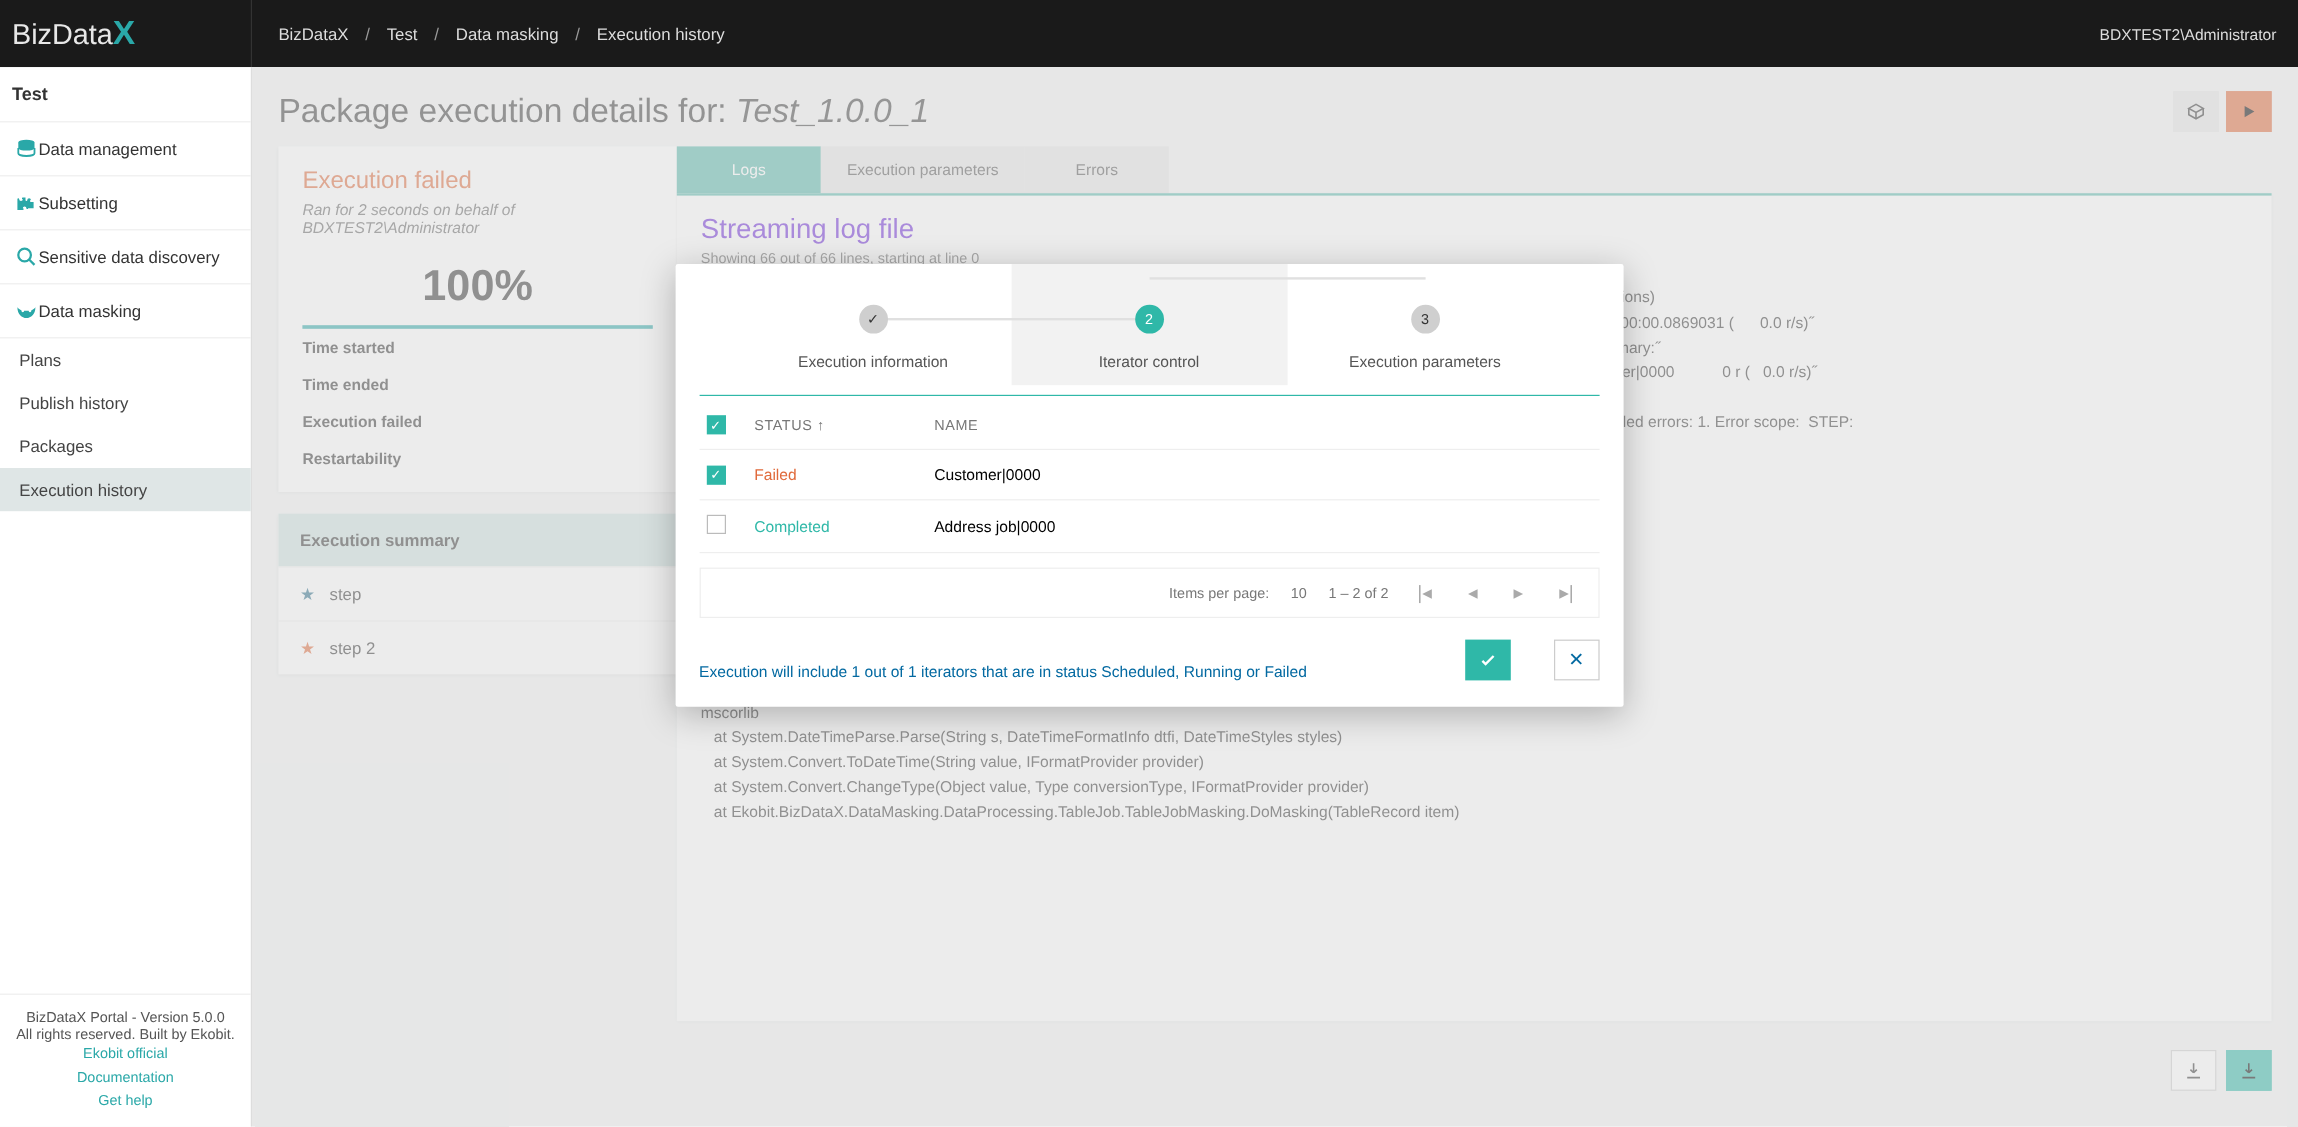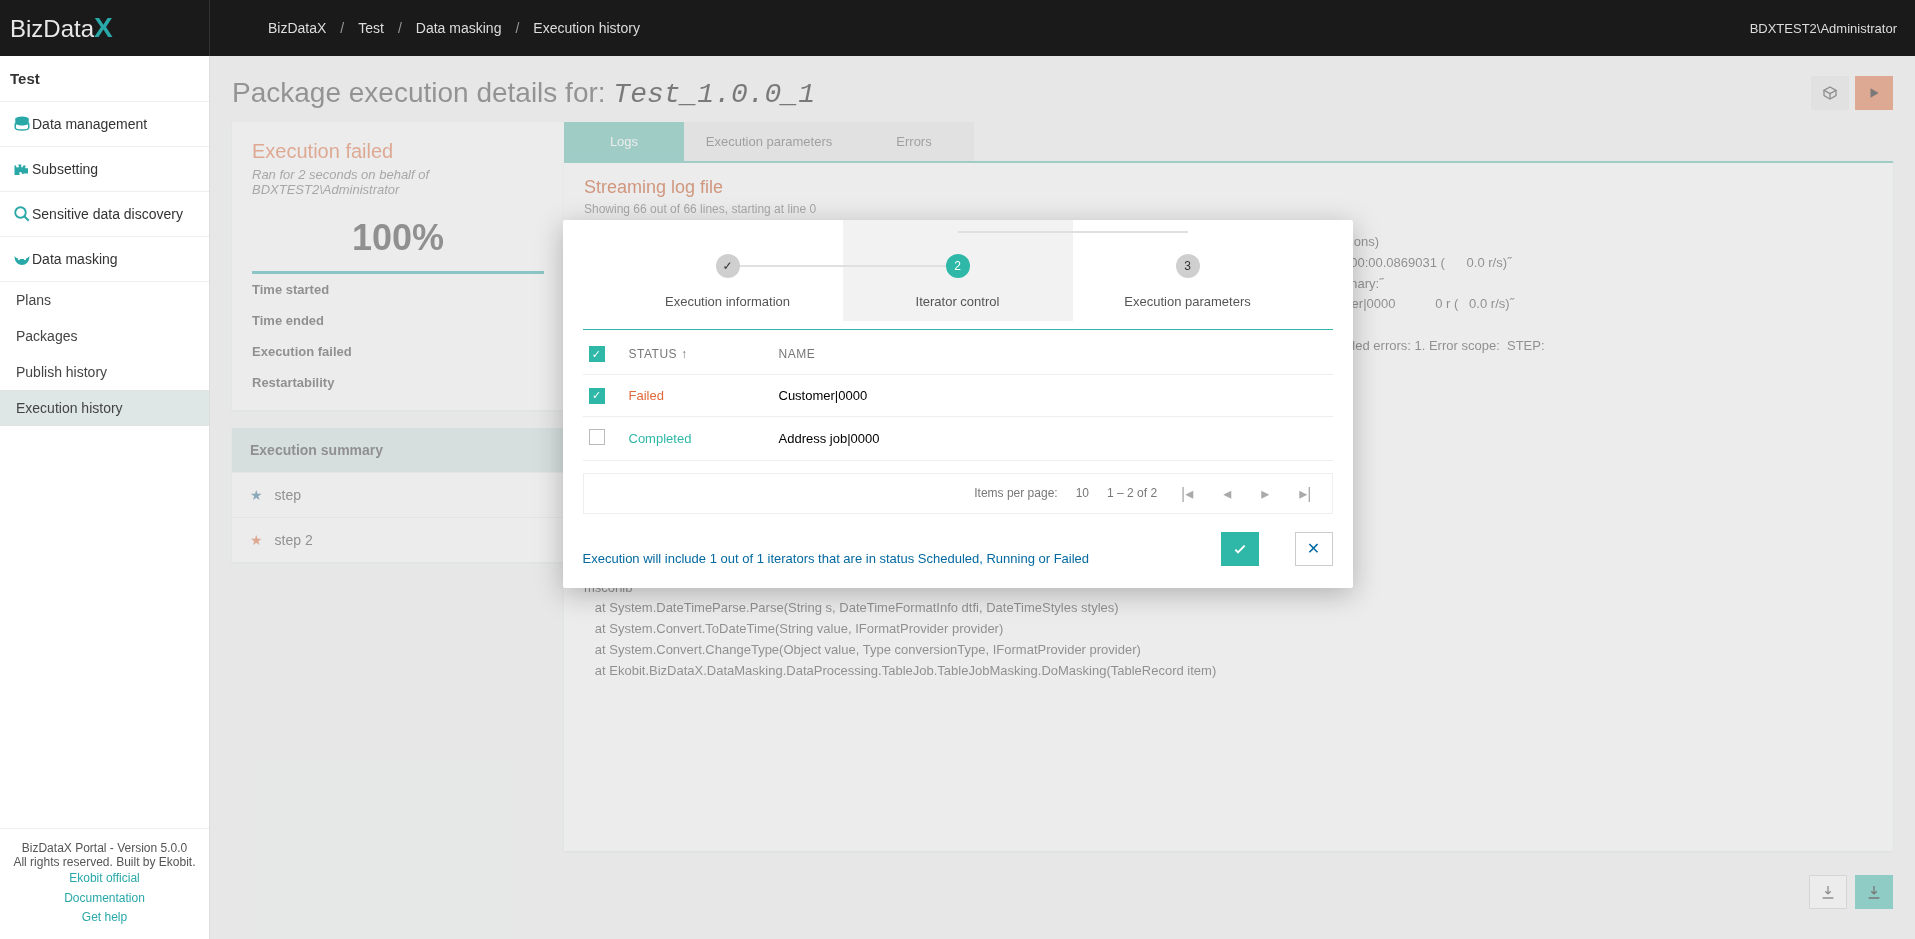--- a/index.html
+++ b/index.html
@@ -1,19 +1,19 @@
 <!DOCTYPE html>
 <html><head>
 <meta charset="utf-8">
 <style>
 * { margin:0; padding:0; box-sizing:border-box; font-family:"Segoe UI",Arial,sans-serif; }
 body { background:#fff; width:1915px; height:939px; overflow:hidden; position:relative; }
 
 
-.topbar { height:56px; background:#1a1a1a; display:flex; align-items:center; color:#fff;gap:36px; }
+.topbar { height:56px; background:#1a1a1a; display:flex; align-items:center; color:#fff; }
 .logo-area { width:210px; height:56px; display:flex; align-items:center; padding-left:10px; border-right:1px solid #333; }
 .logo-text { font-size:24px; font-weight:300; color:#e8e8e8; }
 .logo-text .x1 { color:#2aa8a8; font-weight:600; font-size:28px;}
 .breadcrumbs { flex:1; display:flex; align-items:center; gap:14px; padding-left:22px; font-size:14px; color:#ddd; }
 .breadcrumbs .sep { color:#999; }
 .breadcrumbs span { cursor:pointer; }
 .user { padding-right:18px; font-size:13px; color:#ddd; }
 
 
 .sidebar { position:absolute; top:56px; left:0; width:210px; bottom:0; background:#fff; border-right:1px solid #ddd; display:flex; flex-direction:column;}
@@ -23,21 +23,21 @@
 .nav-item .ic { width:20px; height:20px; display:flex; align-items:center; justify-content:center; color:#2aa8a8;}
 .sub-item { padding:10px 16px; font-size:14px; color:#444; cursor:pointer;}
 .sub-item.active { background:#dfe6e6; }
 .sidebar-footer { margin-top:auto; text-align:center; padding:12px 8px; font-size:12px; color:#555; border-top:1px solid #eee;}
 .sidebar-footer a { color:#2aa8a8; text-decoration:none; display:block; line-height:1.6;}
 
 
 .main { position:absolute; top:56px; left:210px; right:0; bottom:0; background:#f3f4f4; overflow:hidden;}
 .page-header { display:flex; align-items:center; padding:20px 22px 8px; }
 .page-title { font-size:28px; font-weight:300; color:#3a3a3a; }
-.page-title .pkg { color:#000000; font-style:italic;font-family:Liberation Mono, monospace; }
+.page-title .pkg { color:#404040; font-style:italic; }
 .hdr-actions { margin-left:auto; display:flex; gap:6px; }
 .btn { height:34px; min-width:38px; display:flex; align-items:center; justify-content:center; border:1px solid #ccc; background:#fff; cursor:pointer; font-size:15px;}
 .btn.play { background:#e06a3b; color:#000; border-color:#e06a3b;}
 .btn.grey { background:#e7e7e7; border-color:#e7e7e7;}
 
 .content-row { display:flex; padding:4px 22px 10px; height:calc(100% - 140px); }
 
 
 .left-col { width:332px; display:flex; flex-direction:column; gap:18px;}
 .card { background:#fff; box-shadow:0 1px 3px rgba(0,0,0,.08); }
@@ -51,21 +51,21 @@
 .star { color:#2a6e8a; }
 .star.orange { color:#e06a3b; }
 
 
 .right-col { flex:1; display:flex; flex-direction:column; }
 .tabs { display:flex; }
 .tab { padding:12px 0; width:120px; text-align:center; font-size:13px; color:#555; background:#e7e7e7; cursor:pointer;}
 .tab.active { background:#57b8ac; color:#fff;}
 .tab:nth-child(2){width:170px;}
 .log-panel { background:#fff; flex:1; border-top:2px solid #57b8ac; padding:14px 20px; overflow:auto; font-size:13px; color:#333;}
-.log-title { color:#c2410c; font-size:18px; margin-bottom:4px;}
+.log-title { color:#6d28d9; font-size:23px; margin-bottom:4px;}
 .log-sub { color:#666; font-size:12px; margin-bottom:16px;}
 .log-line { white-space:pre; line-height:1.6; font-size:13px;}
 
 .footer-actions { display:flex; justify-content:flex-end; gap:8px; padding:14px 22px;}
 .btn.teal { background:#2fb8a8; border-color:#2fb8a8; color:#000;}
 
 
 .overlay { position:absolute; inset:0; background:rgba(220,220,220,.55); }
 
 
@@ -153,22 +153,22 @@
       <span class="ic">
           <svg width="18" height="18" viewBox="0 0 24 24" fill="currentColor">
             <path d="M2 8c3 4 7 4 10 4s7 0 10-4c0 8-5 12-10 12S2 16 2 8z"></path>
             <circle cx="8" cy="12" r="1.5" fill="#fff"></circle>
             <circle cx="16" cy="12" r="1.5" fill="#fff"></circle>
           </svg>
         </span>
       <span>Data masking</span>
     </div>
     <div class="sub-item">Plans</div>
+    <div class="sub-item">Publish history</div>
     <div class="sub-item">Packages</div>
-    <div class="sub-item">Publish history</div>
     <div class="sub-item active">Execution history</div>
   </div>
   <div class="sidebar-footer">
     <div>BizDataX Portal - Version 5.0.0</div>
     <div>All rights reserved. Built by Ekobit.</div>
     <a>Ekobit official</a>
     <a>Documentation</a>
     <a>Get help</a>
   </div>
 </div>

